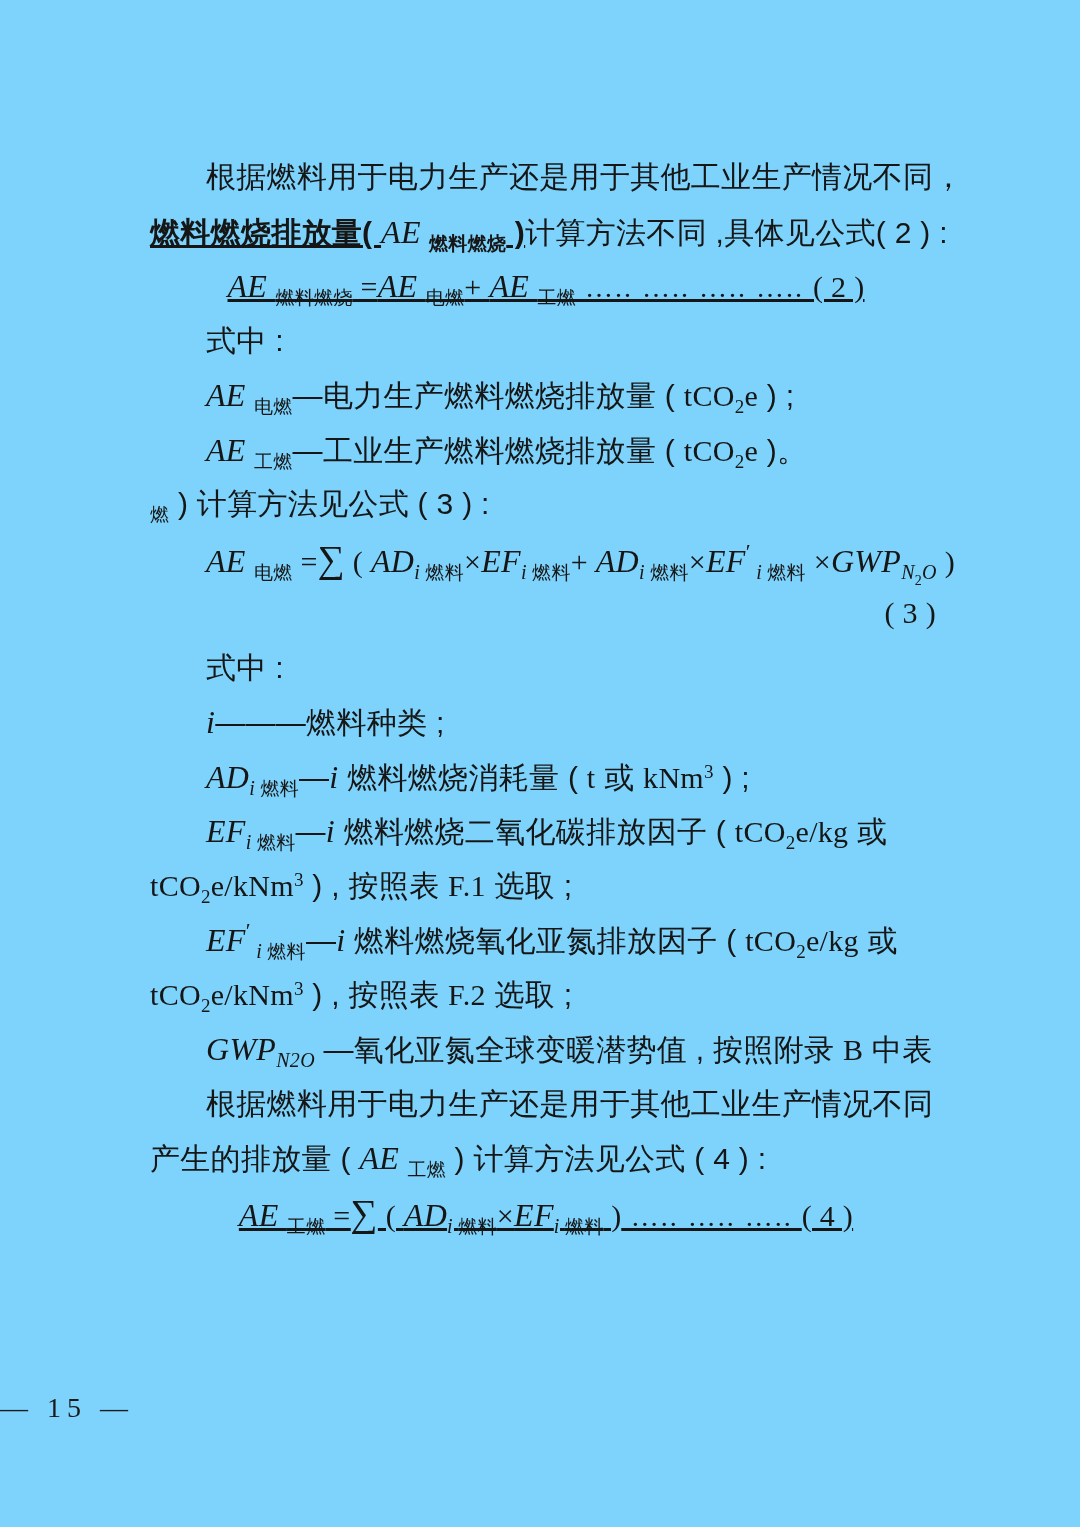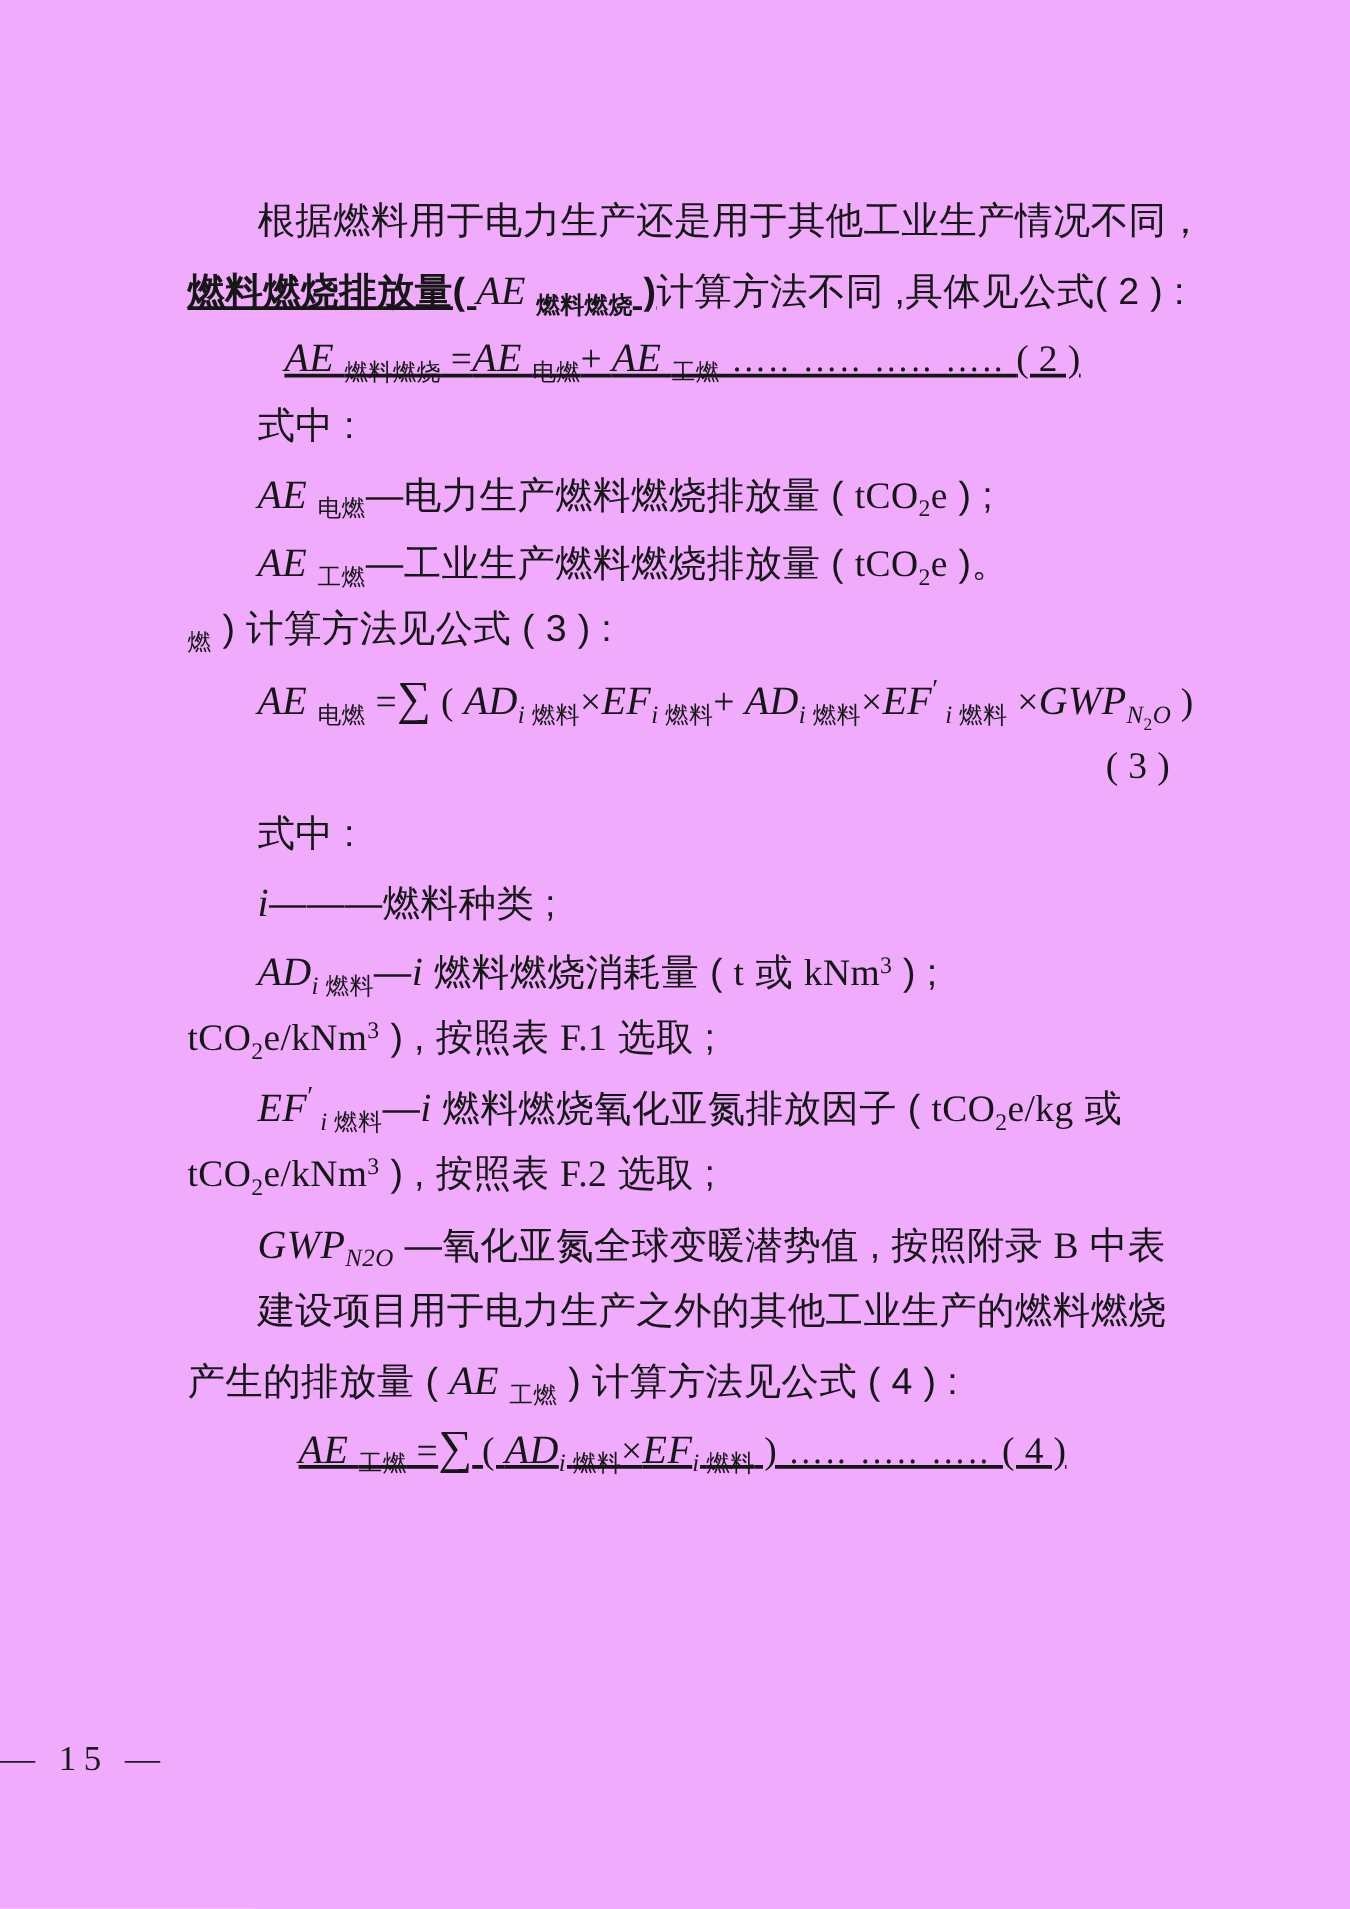--- a/index.html
+++ b/index.html
@@ -1,21 +1,21 @@
 <!DOCTYPE html>
 <html><head>
 <meta charset="utf-8">
 <style>
   html, body { margin: 0; padding: 0; background: #e8e8e8; }
   .page {
     position: relative;
     width: 1080px;
     height: 1527px;
     margin: 0 auto;
-    background: #f0abfc;
+    background: #7dd3fc;
     color: #161616;
     overflow: hidden;
   }
   .content {
     position: absolute;
     left: 150px;
     top: 150px;
     width: 792px;
   }
   .line {
@@ -68,22 +68,23 @@
       <div class="line align-center"><span class="var">AE </span><span class="sub">燃料燃烧</span><span class="rom"> =</span><span class="var">AE </span><span class="sub">电燃</span><span class="rom">+ </span><span class="var">AE </span><span class="sub">工燃</span><span class="dots">   ….. ….. ….. ….. </span><span class="rom">( 2 )</span></div>
       <div class="line indent"><span class="cn">式中 :</span></div>
       <div class="line indent"><span class="var">AE </span><span class="sub">电燃</span><span class="cn">—电力生产燃料燃烧排放量 ( </span><span class="rom">tCO</span><span class="dsub">2</span><span class="rom">e</span><span class="cn"> ) ;</span></div>
       <div class="line indent"><span class="var">AE </span><span class="sub">工燃</span><span class="cn">—工业生产燃料燃烧排放量 ( </span><span class="rom">tCO</span><span class="dsub">2</span><span class="rom">e</span><span class="cn"> )。</span></div>
       <div class="line"><span class="sub">燃</span><span class="cn"> ) 计算方法见公式 ( 3 ) :</span></div>
       <div class="line indent"><span class="var">AE </span><span class="sub">电燃</span><span class="rom"> =</span><span class="sum">∑</span><span class="rom"> ( </span><span class="var">AD</span><span class="subi">i </span><span class="sub">燃料</span><span class="rom">×</span><span class="var">EF</span><span class="subi">i </span><span class="sub">燃料</span><span class="rom">+ </span><span class="var">AD</span><span class="subi">i </span><span class="sub">燃料</span><span class="rom">×</span><span class="var">EF</span><span class="prime">′</span><span class="subi"> i </span><span class="sub">燃料</span><span class="rom"> ×</span><span class="var">GWP</span><span class="subi">N</span><span class="dsub2">2</span><span class="subi">O</span><span class="rom"> )</span></div>
       <div class="line align-right"><span class="rom">( 3 )</span></div>
       <div class="line indent"><span class="cn">式中 :</span></div>
       <div class="line indent"><span class="var">i</span><span class="cn">———燃料种类 ;</span></div>
       <div class="line indent"><span class="var">AD</span><span class="subi">i </span><span class="sub">燃料</span><span class="cn">—</span><span class="var">i</span><span class="cn"> 燃料燃烧消耗量 ( </span><span class="rom">t</span><span class="cn"> 或 </span><span class="rom">kNm</span><span class="dsup">3</span><span class="cn"> ) ;</span></div>
+      <div class="line indent"><span class="var">EF</span><span class="subi">i </span><span class="sub">燃料</span><span class="cn">—</span><span class="var">i</span><span class="cn"> 燃料燃烧二氧化碳排放因子 ( </span><span class="rom">tCO</span><span class="dsub">2</span><span class="rom">e/kg</span><span class="cn"> 或</span></div>
       <div class="line"><span class="rom">tCO</span><span class="dsub">2</span><span class="rom">e/kNm</span><span class="dsup">3</span><span class="cn"> ) , 按照表 </span><span class="rom">F.1</span><span class="cn"> 选取 ;</span></div>
       <div class="line indent"><span class="var">EF</span><span class="prime">′</span><span class="subi"> i </span><span class="sub">燃料</span><span class="cn">—</span><span class="var">i</span><span class="cn"> 燃料燃烧氧化亚氮排放因子 ( </span><span class="rom">tCO</span><span class="dsub">2</span><span class="rom">e/kg</span><span class="cn"> 或</span></div>
       <div class="line"><span class="rom">tCO</span><span class="dsub">2</span><span class="rom">e/kNm</span><span class="dsup">3</span><span class="cn"> ) , 按照表 </span><span class="rom">F.2</span><span class="cn"> 选取 ;</span></div>
       <div class="line indent"><span class="var">GWP</span><span class="subi">N2O</span><span class="cn"> —氧化亚氮全球变暖潜势值 , 按照附录 </span><span class="rom">B</span><span class="cn"> 中表</span></div>
-      <div class="line indent"><span class="cn">建设项目用于电力生产之外的其他工业生产的燃料燃烧</span></div>
+      <div class="line indent"><span class="cn">根据燃料用于电力生产还是用于其他工业生产情况不同</span></div>
       <div class="line"><span class="cn">产生的排放量 ( </span><span class="var">AE </span><span class="sub">工燃</span><span class="cn"> ) 计算方法见公式 ( 4 ) :</span></div>
       <div class="line align-center"><span class="var">AE </span><span class="sub">工燃</span><span class="rom"> =</span><span class="sum">∑</span><span class="rom"> ( </span><span class="var">AD</span><span class="subi">i </span><span class="sub">燃料</span><span class="rom">×</span><span class="var">EF</span><span class="subi">i </span><span class="sub">燃料</span><span class="rom"> )</span><span class="dots">   ….. ….. ….. </span><span class="rom">( 4 )</span></div>
     </div>
   <div class="footer">— 15 —</div>
 </div>
 
 </body></html>

